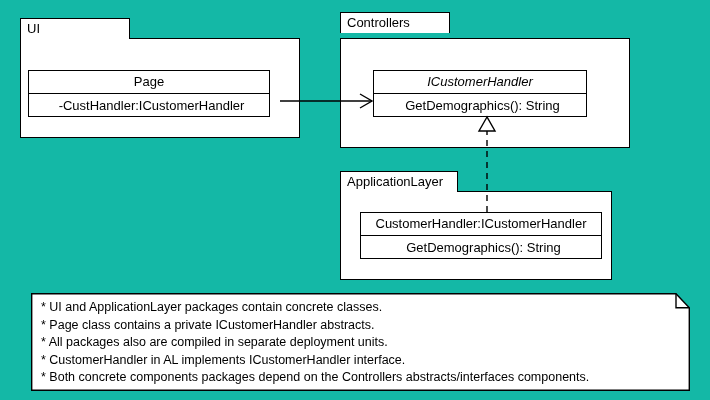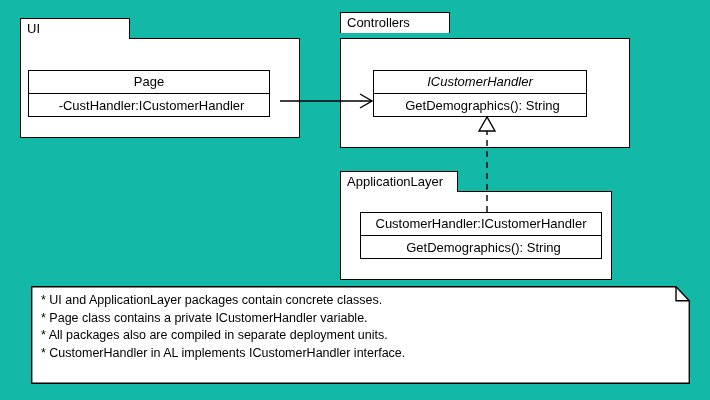--- a/index.html
+++ b/index.html
@@ -159,26 +159,27 @@
     <g id="conn-association">
       <path id="assoc-line" fill="none" stroke="#000000" stroke-width="1.4" d="M 280 101 L 372 101"></path>
       <path id="assoc-arrow" fill="none" stroke="#000000" stroke-width="1.4" d="M 360 94 L 372 101 L 360 108"></path>
     </g>
     <g id="conn-realization">
       <path id="real-line" fill="none" stroke="#000000" stroke-width="1.4" stroke-dasharray="6,5" d="M 487 212 L 487 130"></path>
       <path id="real-triangle" fill="#ffffff" stroke="#000000" stroke-width="1.4" d="M 487 117 L 479 131 L 495 131 Z"></path>
     </g>
   </svg>
 
-  <div class="note" id="note-wrap" style="left: 31px; top: 286px; width: 659px; height: 98px;">
+  <div class="note" id="note-wrap" style="left: 31px; top: 293px; width: 659px; height: 98px;">
     <svg class="note-svg" id="note-svg" width="661" height="100">
       <path id="note-outline" fill="#ffffff" stroke="#000000" stroke-width="1.4" d="M 0.7 0.7 L 645 0.7 L 658.3 14.7 L 658.3 97.3 L 0.7 97.3 Z"></path>
       <path id="note-fold" fill="none" stroke="#000000" stroke-width="1.4" d="M 645 0.7 L 645 14.7 L 658.3 14.7"></path>
     </svg>
     <div class="note-text" id="note-text">
         <div class="note-line">* UI and ApplicationLayer packages contain concrete classes.</div>
-        <div class="note-line">* Page class contains a private ICustomerHandler variable.</div>
+        <div class="note-line">* Page class contains a private ICustomerHandler abstracts.</div>
         <div class="note-line">* All packages also are compiled in separate deployment units.</div>
         <div class="note-line">* CustomerHandler in AL implements ICustomerHandler interface.</div>
+        <div class="note-line">* Both concrete components packages depend on the Controllers abstracts/interfaces components.</div>
       </div>
   </div>
 
 </div>
 
 </body></html>

